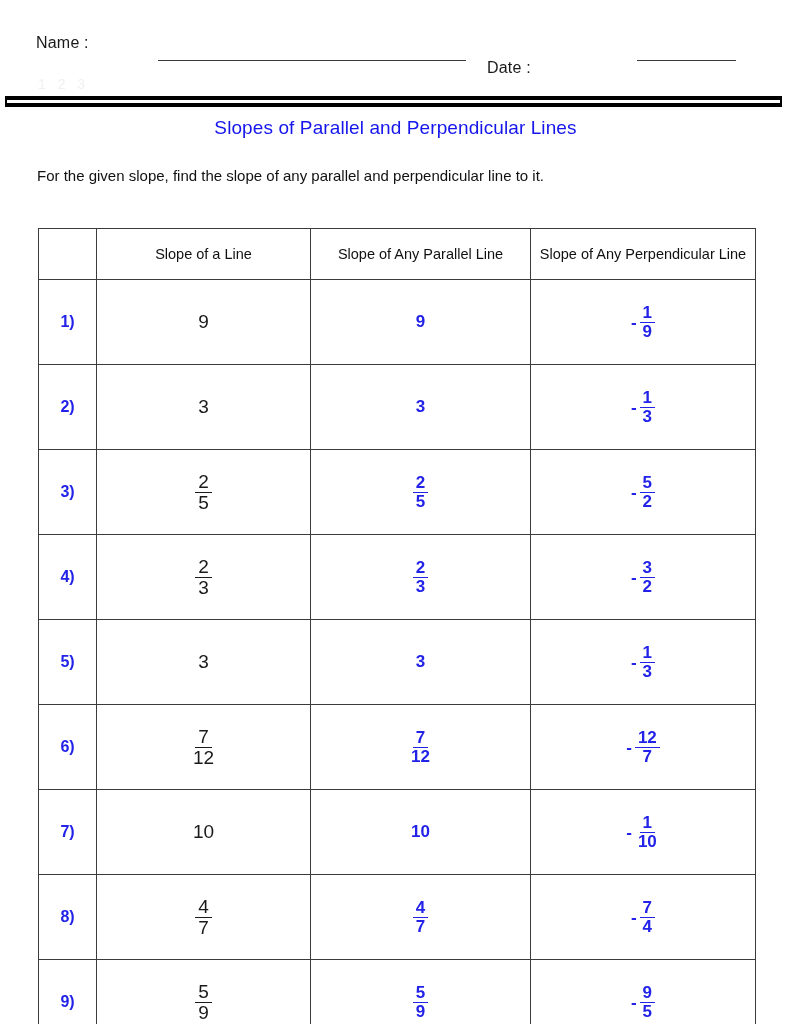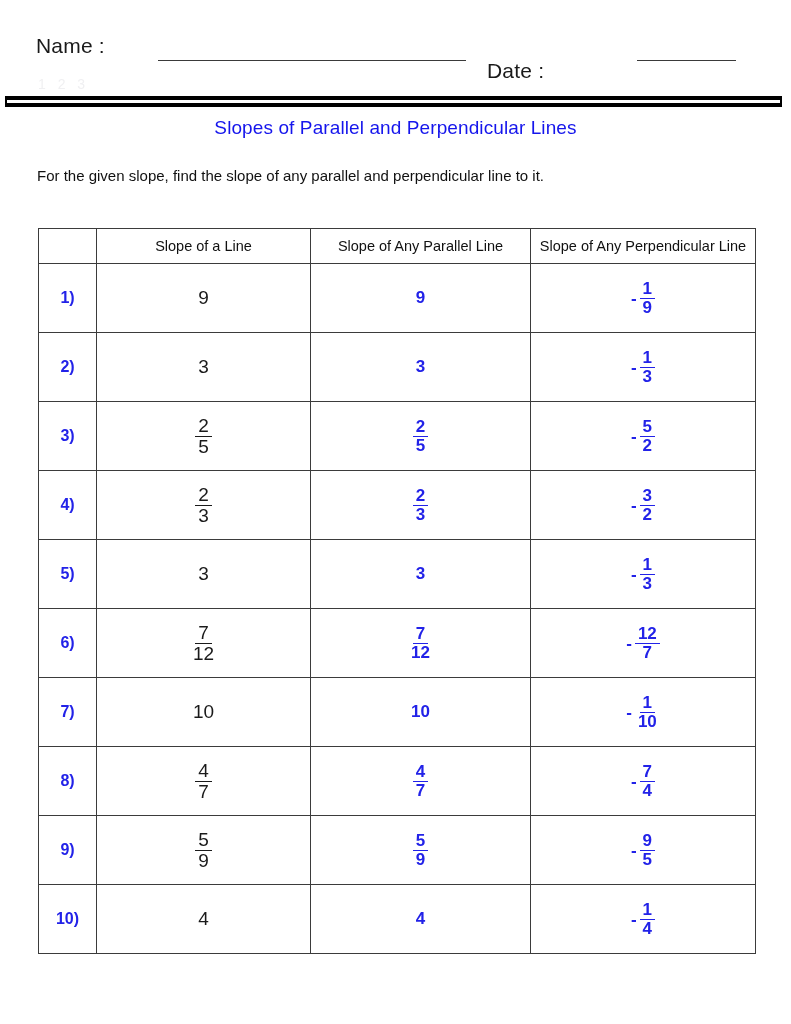--- a/index.html
+++ b/index.html
@@ -19,21 +19,21 @@
   
   .header-row {
     position: absolute;
     top: 30px;
     left: 0;
     width: 791px;
     height: 40px;
   }
   .field-label {
     position: absolute;
-    font-size: 21px;
+    font-size: 16px;
     color: #1a1a1a;
     letter-spacing: 0.2px;
     white-space: nowrap;
   }
   .label-name { left: 36px; top: 4px; }
   .label-date { left: 487px; top: 4px; margin-top: 25px; }
 
   .blank-line {
     position: absolute;
     height: 0;
@@ -104,21 +104,21 @@
     position: absolute;
     left: 38px;
     top: 228px;
     width: 717px;
     border-collapse: collapse;
     table-layout: fixed;
   }
   .slope-table th,
   .slope-table td {
     border: 1.7px solid #3b3b3b;
-    padding: 0;
+    padding: 8px;
     margin: 0;
     text-align: center;
     vertical-align: middle;
   }
   .slope-table th {
     height: 34px;
     font-size: 14.5px;
     font-weight: normal;
     color: #111111;
     white-space: nowrap;

